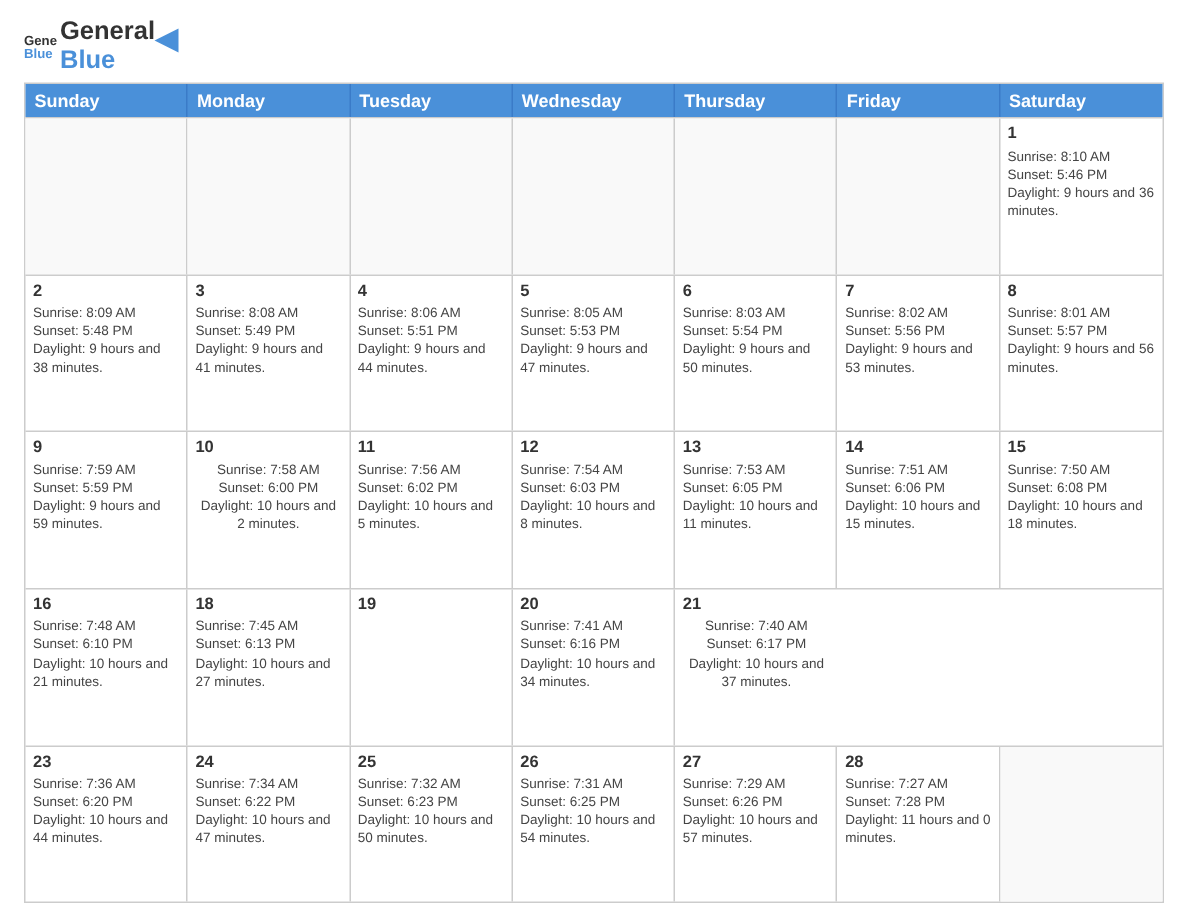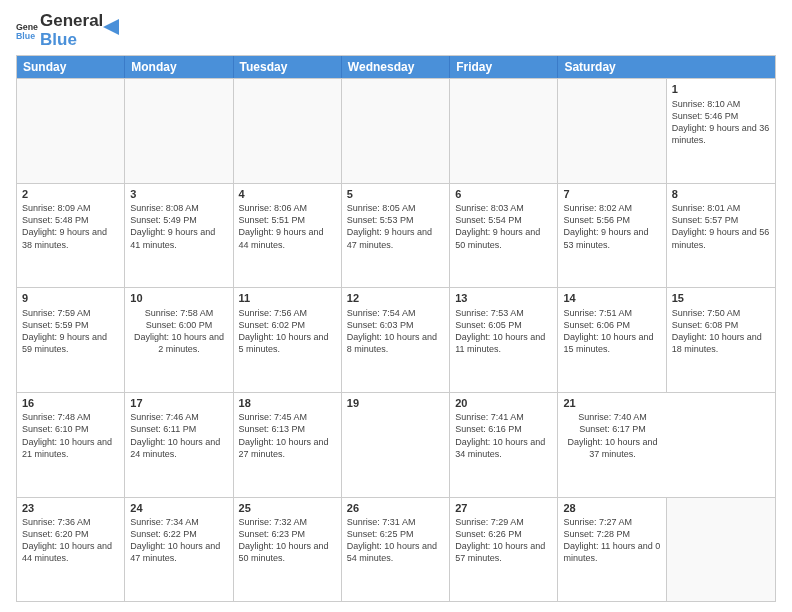--- a/index.html
+++ b/index.html
@@ -123,20 +123,21 @@
       <div class="location"></div>
     </div>
   </div>
 
   <div class="calendar">
     <div class="cal-header">
     <div class="cal-header-cell">Sunday</div>
         <div class="cal-header-cell">Monday</div>
         <div class="cal-header-cell">Tuesday</div>
         <div class="cal-header-cell">Wednesday</div>
+        <div class="cal-header-cell">Thursday</div>
         <div class="cal-header-cell">Friday</div>
         <div class="cal-header-cell">Saturday</div>
       </div>
     <div class="cal-body">
     <div class="cal-row">
           <div class="cal-cell empty"></div>
           <div class="cal-cell empty"></div>
           <div class="cal-cell empty"></div>
           <div class="cal-cell empty"></div>
           <div class="cal-cell empty"></div>
@@ -237,26 +238,20 @@
           </div>
         </div>
         <div class="cal-row">
           <div class="cal-cell">
             <div class="day-num">16</div>
             <div class="day-info" style="white-space: pre-line;">Sunrise: 7:48 AM
 Sunset: 6:10 PM
 Daylight: 10 hours and 21 minutes.</div>
           </div>
           <div class="cal-cell">
-            <div class="day-num">17</div>
-            <div class="day-info" style="white-space: pre-line;">Sunrise: 7:46 AM
-Sunset: 6:11 PM
-Daylight: 10 hours and 24 minutes.</div>
-          </div>
-          <div class="cal-cell">
             <div class="day-num">18</div>
             <div class="day-info" style="white-space: pre-line;">Sunrise: 7:45 AM
 Sunset: 6:13 PM
 Daylight: 10 hours and 27 minutes.</div>
           </div>
           <div class="cal-cell">
             <div class="day-num">19</div>
           </div>
           <div class="cal-cell">
             <div class="day-num">20</div>

